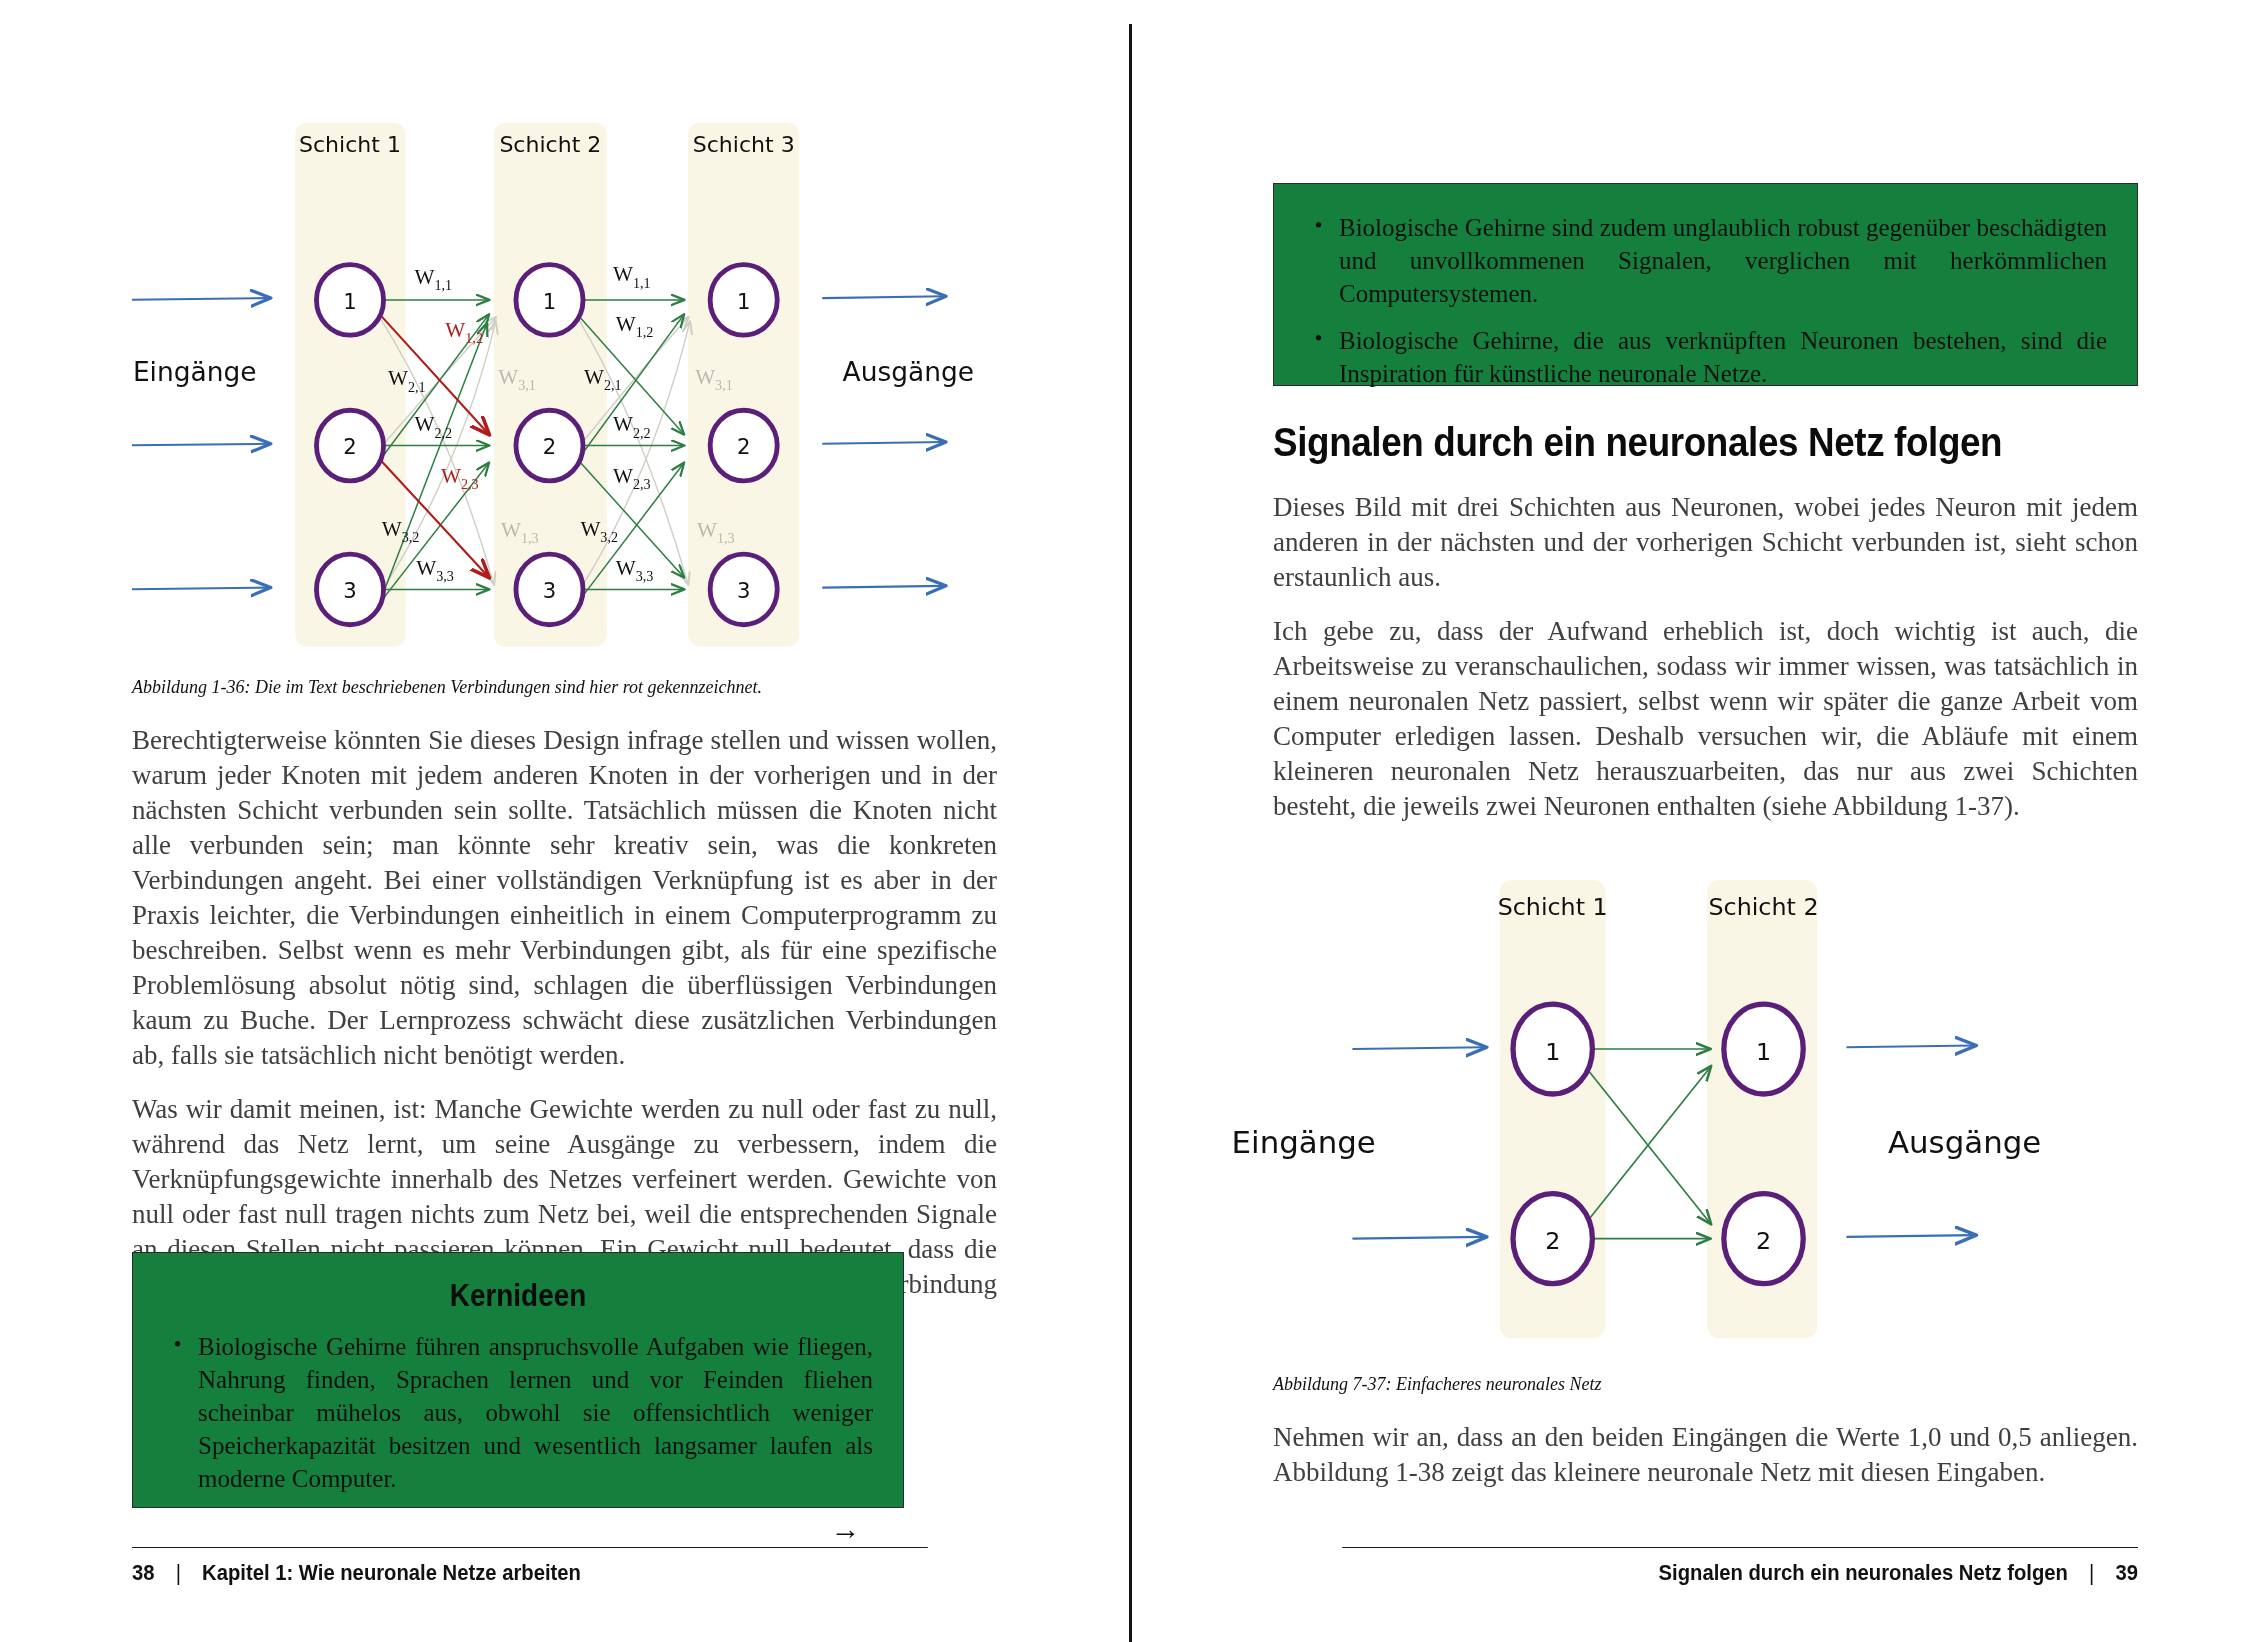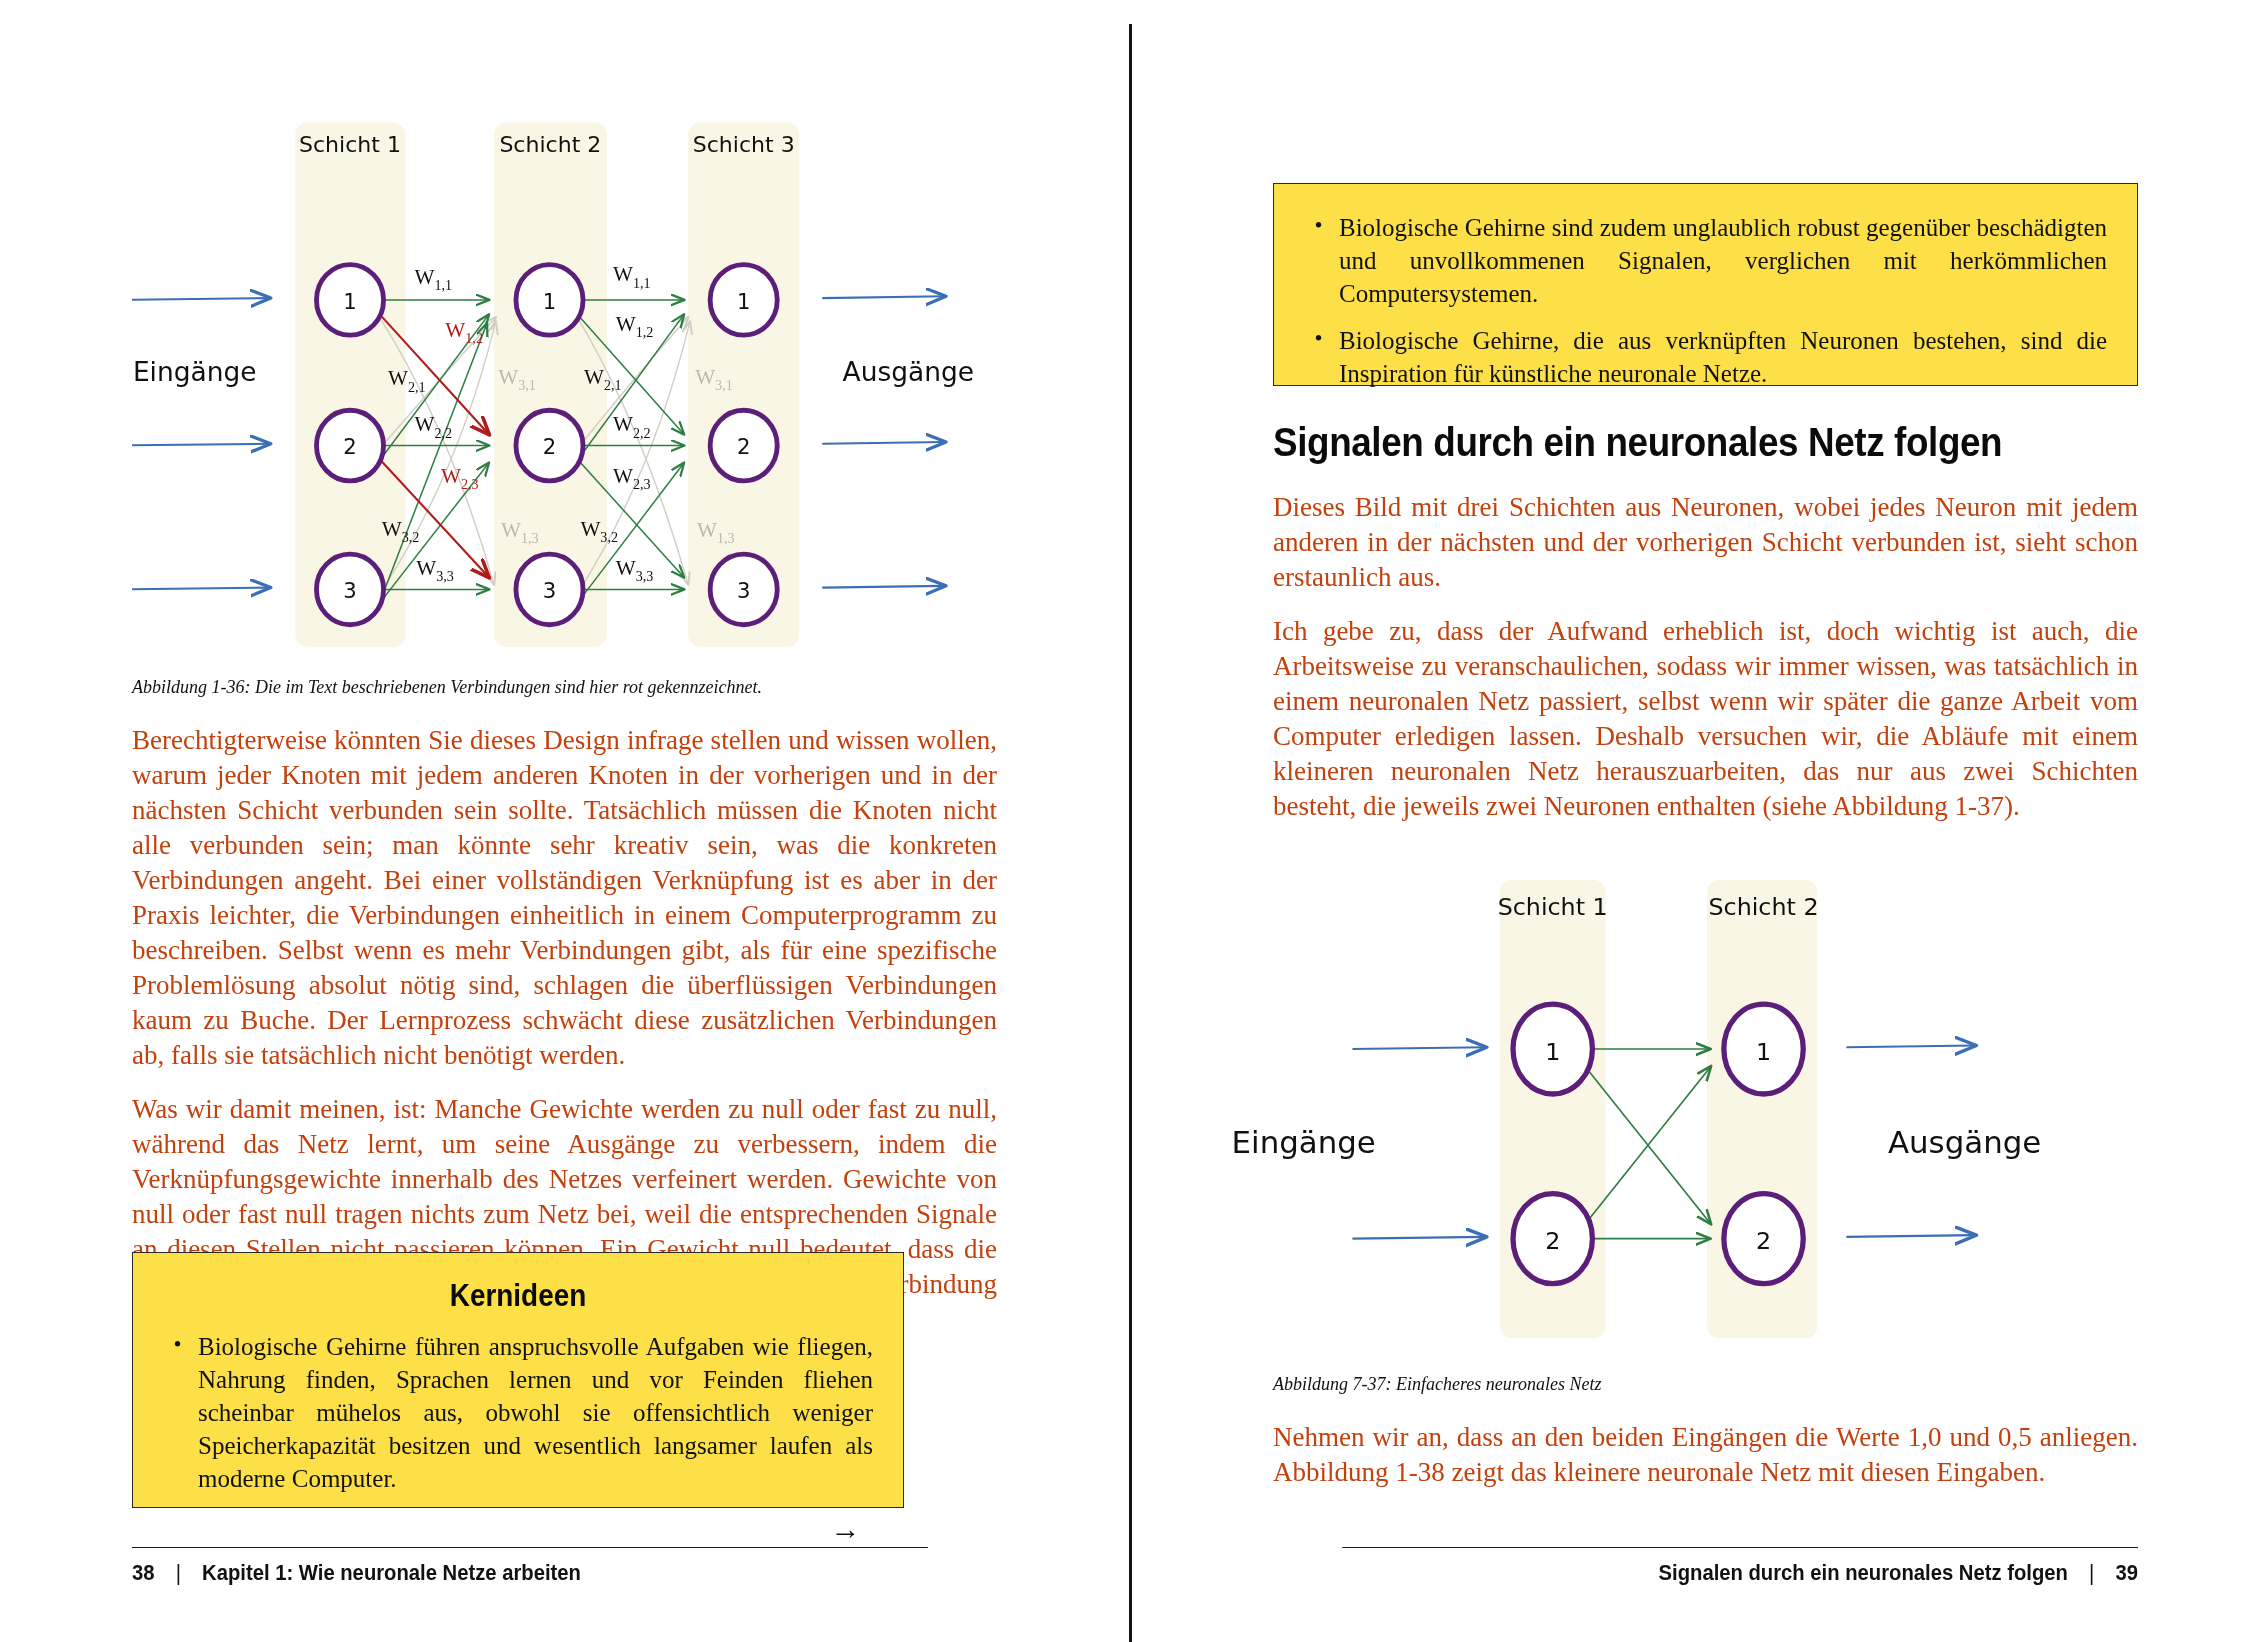--- a/index.html
+++ b/index.html
@@ -16,21 +16,21 @@
   .page-left{left:0;width:1129px;}
   .page-right{left:1132px;width:1127px;}
 
   
   p.body{
     margin:0 0 19.4px 0;
     font-family:"Liberation Serif", serif;
     font-size:27px;
     line-height:35px;
     text-align:justify;
-    color:#c2410c;
+    color:#404040;
     hyphens:none;
   }
   p.body:last-child{margin-bottom:0;}
 
   .caption{
     font-family:"Liberation Serif", serif;
     font-style:italic;
     font-size:18px;
     line-height:30px;
     color:#111;
@@ -47,21 +47,21 @@
     color:#0b0b0b;
     transform:scaleX(0.92);
     transform-origin:left center;
   }
 
   
   .kbox{
     border:1.3px solid #2a2a2a;
     box-sizing:border-box;
     padding:19.4px 30px 23px 30px;
-    background:#fde047;
+    background:#15803d;
   }
   .kbox h3{
     font-family:"Liberation Sans", sans-serif;
     font-weight:bold;
     font-size:31px;
     margin:5.3px 0 16px 0;
     text-align:center;
     color:#0b0b0b;
     transform:scaleX(0.9);
   }

